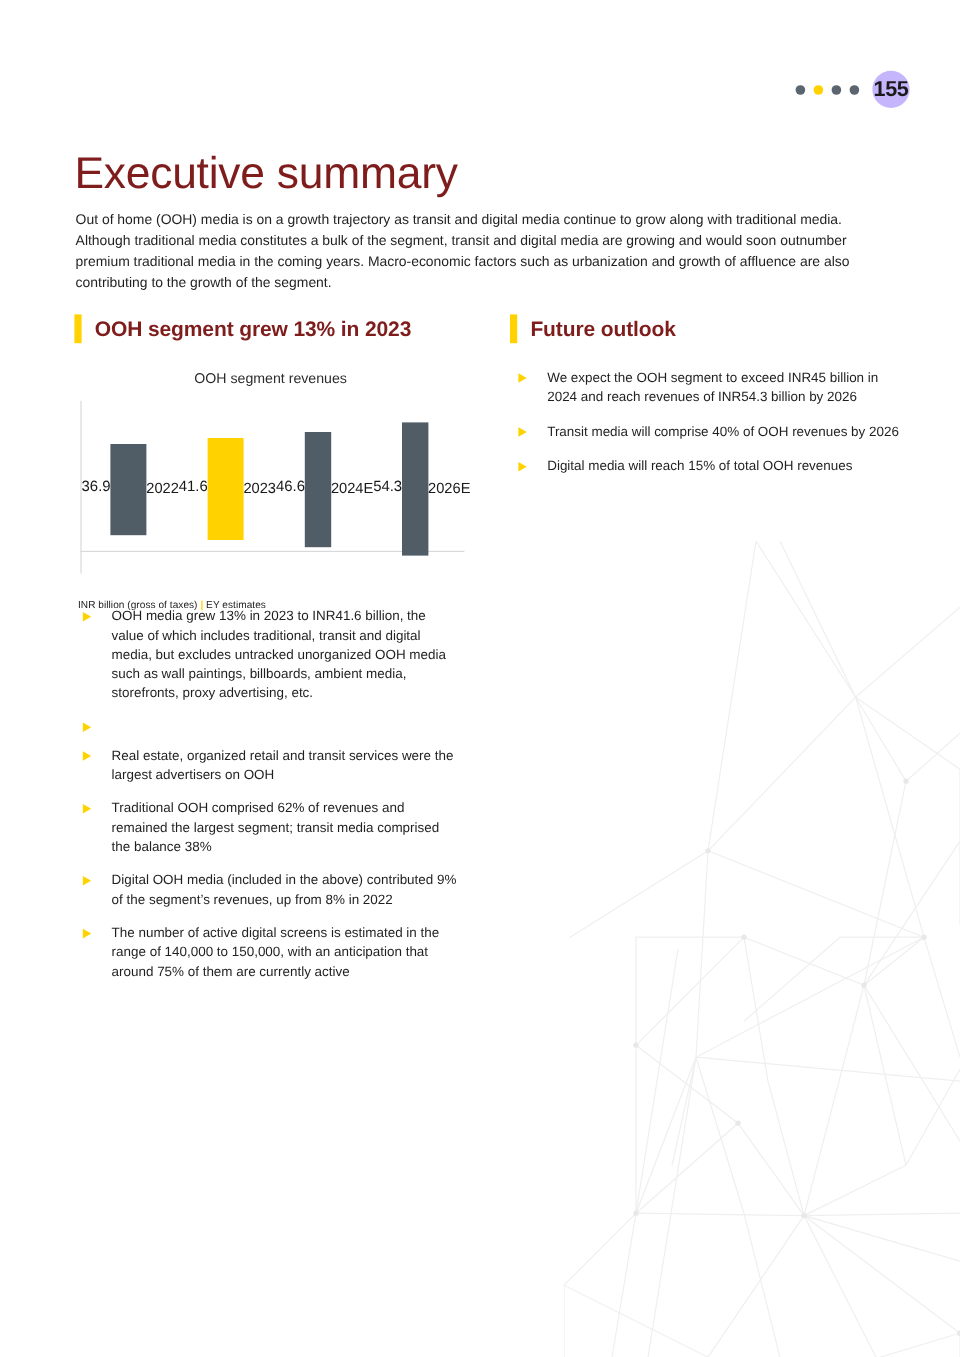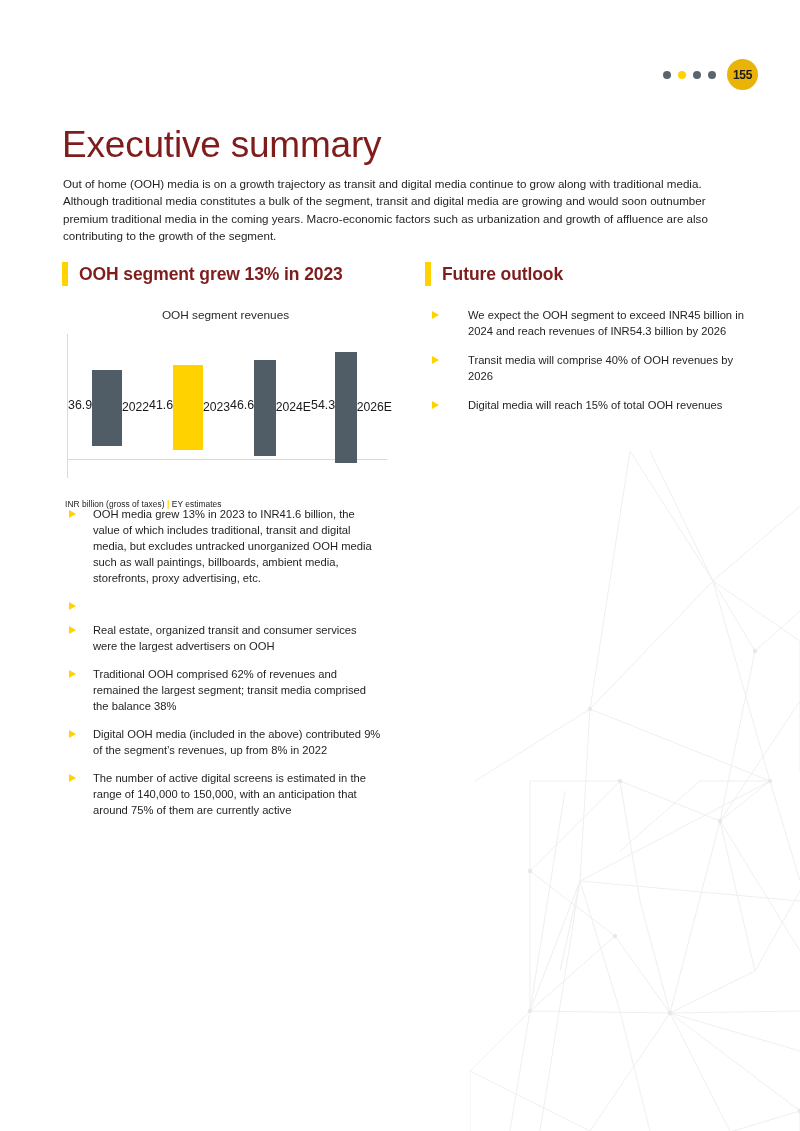--- a/index.html
+++ b/index.html
@@ -43,23 +43,23 @@
     height: 8px;
     border-radius: 50%;
     background: #5a6570;
     display: block;
   }
   .dot.accent { background: #ffd200; }
   #page-number-circle {
     width: 31px;
     height: 31px;
     border-radius: 50%;
-    background: #eab308;
+    background: #c4b5fd;
     color: #1a1a1a;
-    font-size: 12px;
+    font-size: 18px;
     font-weight: bold;
     display: flex;
     align-items: center;
     justify-content: center;
     margin-left: 4px;
     letter-spacing: -0.3px;
   }
 
   
   #page-title {
@@ -218,21 +218,21 @@
   .bullet-text {
     font-size: 11.2px;
     line-height: 16px;
     color: #1f1f1f;
   }
   #left-bullets { margin-top: 13px; }
   #left-bullets .bullet-item { margin-bottom: 12px; }
   #left-bullets .bullet-text { width: 290px; }
   #right-bullets { margin-top: 20px; }
   #right-bullets .bullet-item { margin-bottom: 13px; }
-  #right-bullets .bullet-text { width: 300px; margin-left: 12px; }
+  #right-bullets .bullet-text { width: 300px; }
 </style>
 </head>
 <body>
 
 <svg id="bg-pattern" viewBox="0 0 330 680" preserveAspectRatio="none">
   <g stroke="#efefef" stroke-width="1" fill="none">
     <path d="M160 0 L243 130 L330 55"></path>
     <path d="M243 130 L330 190 L330 320"></path>
     <path d="M243 130 L120 258 L5 330"></path>
     <path d="M243 130 L300 330 L330 430"></path>
@@ -335,21 +335,21 @@
   <ul class="bullet-list" id="left-bullets">
       <li class="bullet-item">
         <span class="bullet-marker"></span>
         <span class="bullet-text">OOH media grew 13% in 2023 to INR41.6 billion, the value of which includes traditional, transit and digital media, but excludes untracked unorganized OOH media such as wall paintings, billboards, ambient media, storefronts, proxy advertising, etc.</span>
       </li>
       <li class="bullet-item">
         <span class="bullet-marker"></span>
       </li>
       <li class="bullet-item">
         <span class="bullet-marker"></span>
-        <span class="bullet-text">Real estate, organized transit and consumer services were the largest advertisers on OOH</span>
+        <span class="bullet-text">Real estate, organized retail and transit services were the largest advertisers on OOH</span>
       </li>
       <li class="bullet-item">
         <span class="bullet-marker"></span>
         <span class="bullet-text">Traditional OOH comprised 62% of revenues and remained the largest segment; transit media comprised the balance 38%</span>
       </li>
       <li class="bullet-item">
         <span class="bullet-marker"></span>
         <span class="bullet-text">Digital OOH media (included in the above) contributed 9% of the segment’s revenues, up from 8% in 2022</span>
       </li>
       <li class="bullet-item">

